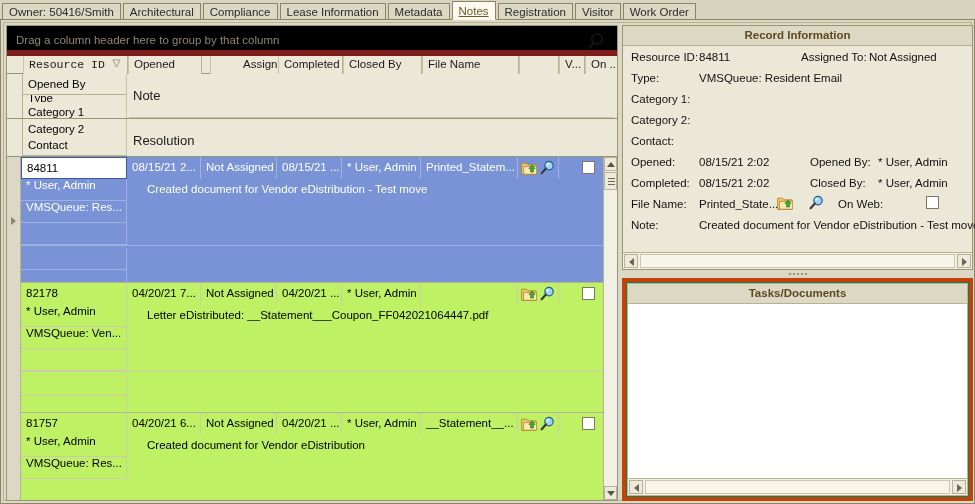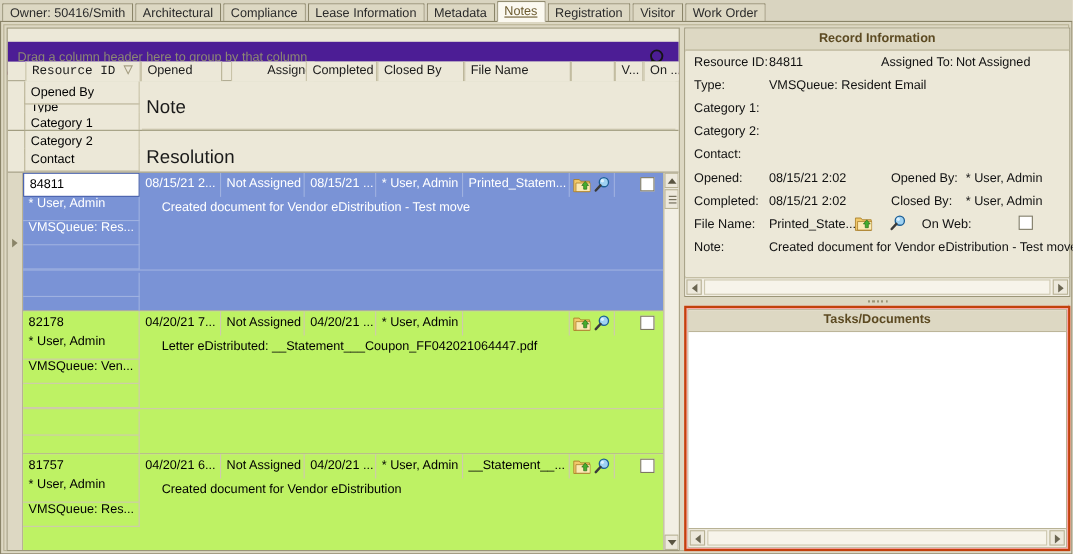--- a/index.html
+++ b/index.html
@@ -58,23 +58,23 @@
 
   
   .left-panel{
     position:absolute;left:2px;top:2px;width:612px;height:476px;
     box-sizing:border-box;
     border:1px solid #9b9578;
     background:#ece8d8;
     overflow:hidden;
   }
   .groupbar{
-    position:absolute;left:0;top:12px;width:100%;height:30px;
-    background:#4c1d95;
-    border-bottom:3px solid #7f1d1d;
+    position:absolute;left:0;top:0;width:100%;height:30px;
+    background:#000000;
+    border-bottom:6px solid #7f1d1d;
     box-sizing:border-box;
   }
   .groupbar .ghint{
     position:absolute;left:9px;top:8px;
     font-size:11.5px;color:#8d8874;
     white-space:nowrap;
   }
   .mag-outline{
     position:absolute;right:9px;top:5px;width:22px;height:22px;
   }
@@ -115,21 +115,21 @@
   .sh-lbl{
     position:absolute;left:15px;width:105px;height:21px;line-height:20px;
     box-sizing:border-box;
     background:#ece8d8;
     border:1px solid #b8b295;border-top:none;border-right-color:#c9c3a8;
     padding-left:5px;font-size:11.5px;white-space:nowrap;
     cursor:default;
   }
   .sh-val{
     position:absolute;left:122px;right:2px;
-    font-size:17px;color:#1a1a1a;white-space:nowrap;
+    font-size:13px;color:#1a1a1a;white-space:nowrap;
     cursor:default;
   }
   .sh-cellbox{
     position:absolute;left:122px;right:3px;
     box-sizing:border-box;
     background:#ece8d8;
     border-bottom:1px solid #c9c3a8;
   }
 
   
@@ -256,22 +256,22 @@
     position:absolute;left:0;right:0;height:7px;
     background:#ddd8c3;
   }
   .splitter .dots{
     position:absolute;left:50%;top:3px;transform:translateX(-50%);
     width:18px;height:2px;
     background:repeating-linear-gradient(to right,#9b9578 0 2px,transparent 2px 4px);
   }
   .panel.tasks{
     top:253px;height:223px;
-    border:2px solid #c2410c;
-    background:#fca5a5;
+    border:4px solid #c2410c;
+    background:#15803d;
     padding:1px;
   }
   .tasks-inner{
     position:relative;width:100%;height:100%;
     border:1px solid #b8b295;box-sizing:border-box;background:#fff;
   }
   .tasks-body{position:absolute;left:0;top:20px;right:0;bottom:17px;background:#fff;}
 </style>
 </head>
 <body>

